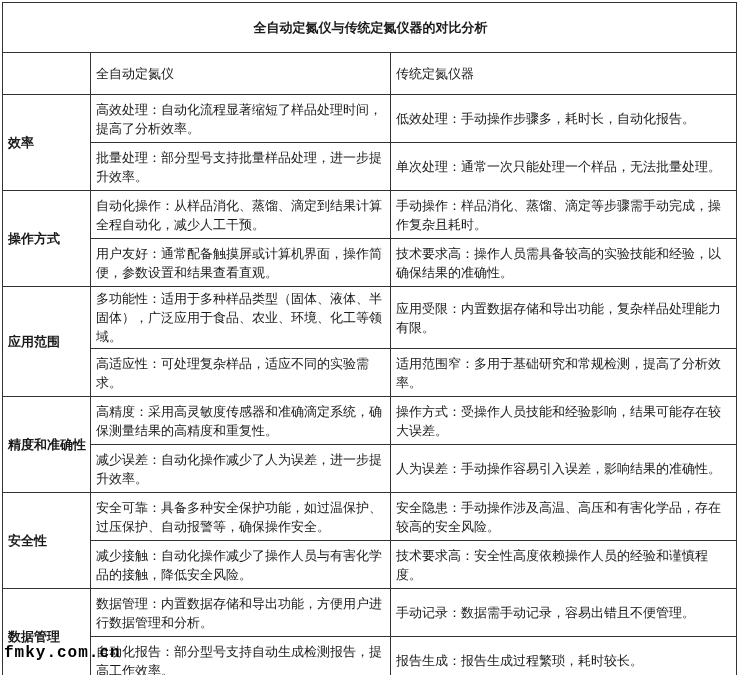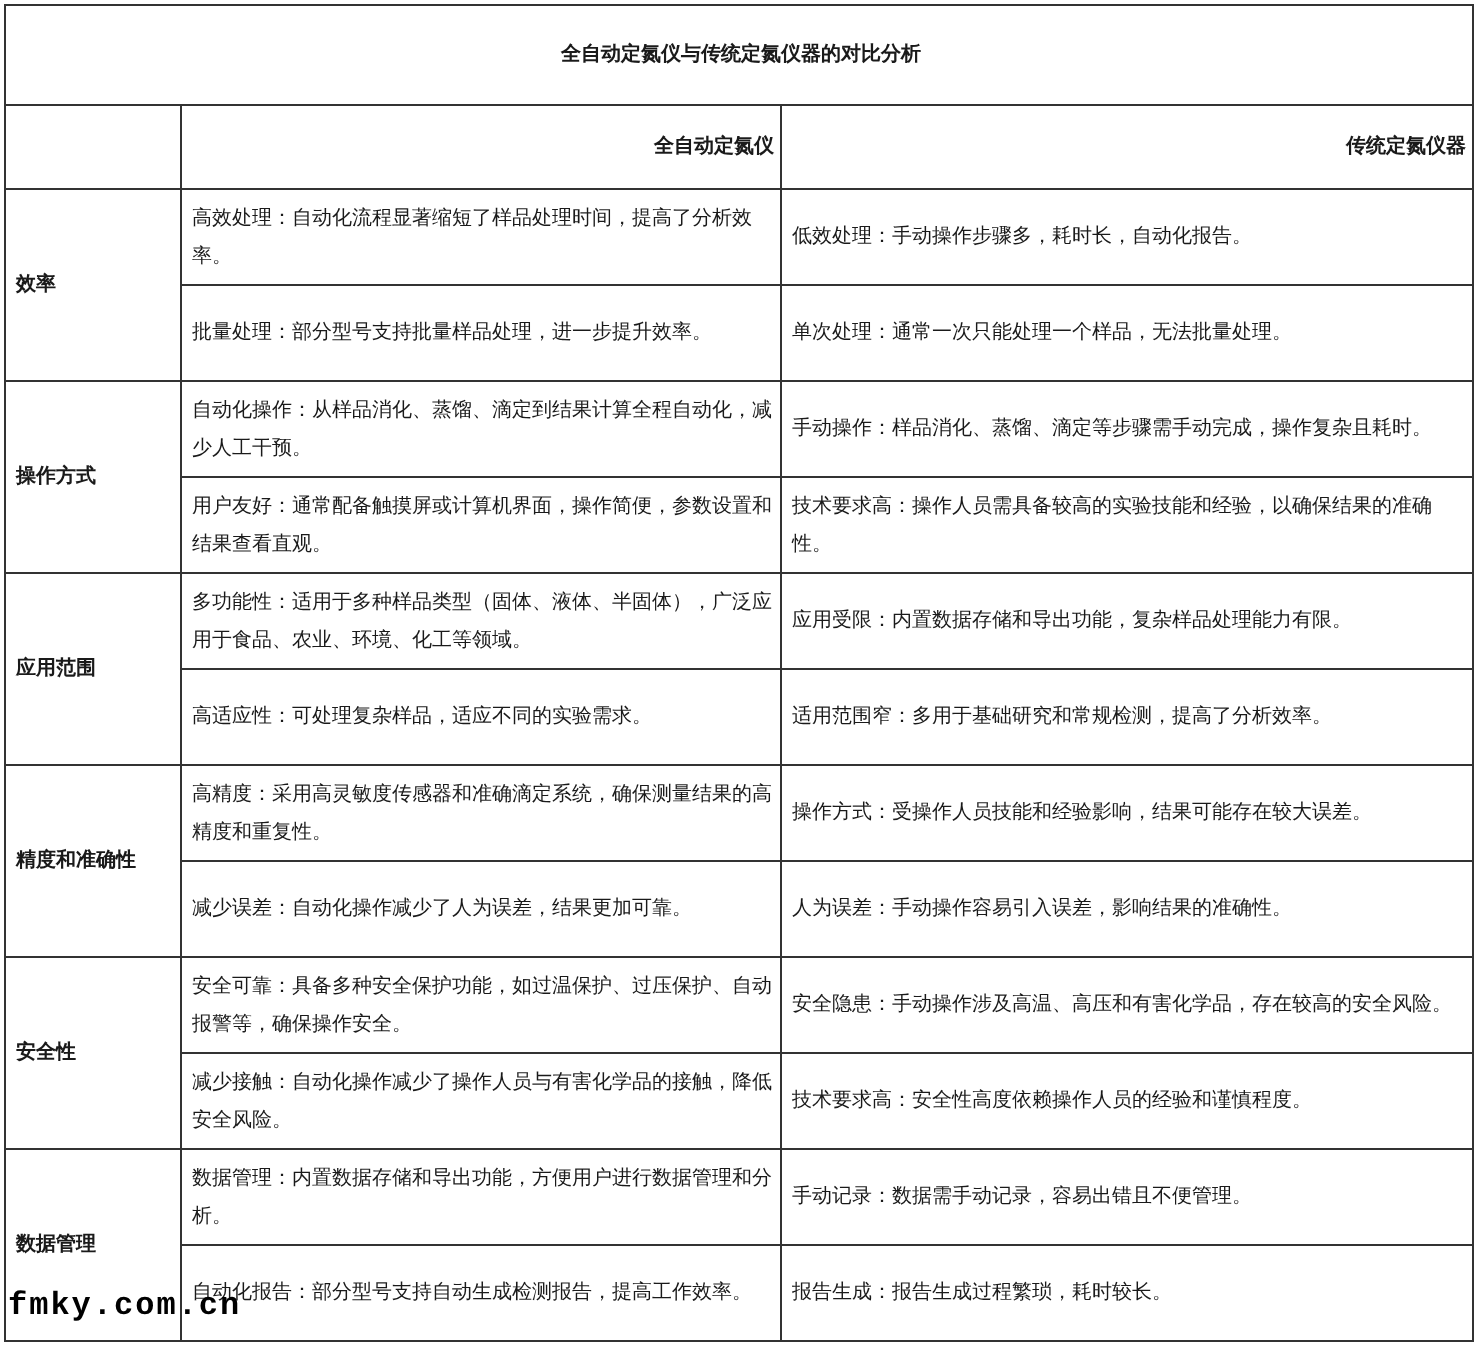--- a/index.html
+++ b/index.html
@@ -24,36 +24,36 @@
     top: 2px;
     left: 2px;
     width: 734px;
     border-collapse: collapse;
     table-layout: fixed;
   }
   table.cmp td {
     border: 1px solid var(--border);
     vertical-align: middle;
     color: #1a1a1a;
-    font-size: 10px;
+    font-size: 13px;
     line-height: 19px;
     padding: 2px 3px 2px 5px;
     overflow: hidden;
   }
   td.title-cell {
     height: 50px;
     text-align: center;
     font-weight: bold;
     font-size: 16px;
     color: #000;
   }
   td.head-cell {
     height: 42px;
-    text-align: right;
-    font-weight: bold;
+    text-align: left;
+    font-weight: normal;
     font-size: 15px;
     color: #000;
   }
   td.cat-cell {
     font-weight: bold;
     font-size: 14px;
     color: var(--cat-color);
     padding: 2px 2px;
   }
   td.body-cell { height: 48px; }
@@ -124,21 +124,21 @@
       <td class="body-cell">高适应性：可处理复杂样品，适应不同的实验需求。</td>
       <td class="body-cell">适用范围窄：多用于基础研究和常规检测，提高了分析效率。</td>
     </tr>
 
     <tr>
       <td rowspan="2" class="cat-cell">精度和准确性</td>
       <td class="body-cell">高精度：采用高灵敏度传感器和准确滴定系统，确保测量结果的高精度和重复性。</td>
       <td class="body-cell">操作方式：受操作人员技能和经验影响，结果可能存在较大误差。</td>
     </tr>
     <tr>
-      <td class="body-cell">减少误差：自动化操作减少了人为误差，结果更加可靠。</td>
+      <td class="body-cell">减少误差：自动化操作减少了人为误差，进一步提升效率。</td>
       <td class="body-cell">人为误差：手动操作容易引入误差，影响结果的准确性。</td>
     </tr>
 
     <tr>
       <td rowspan="2" class="cat-cell">安全性</td>
       <td class="body-cell">安全可靠：具备多种安全保护功能，如过温保护、过压保护、自动报警等，确保操作安全。</td>
       <td class="body-cell">安全隐患：手动操作涉及高温、高压和有害化学品，存在较高的安全风险。</td>
     </tr>
     <tr>
       <td class="body-cell">减少接触：自动化操作减少了操作人员与有害化学品的接触，降低安全风险。</td>

